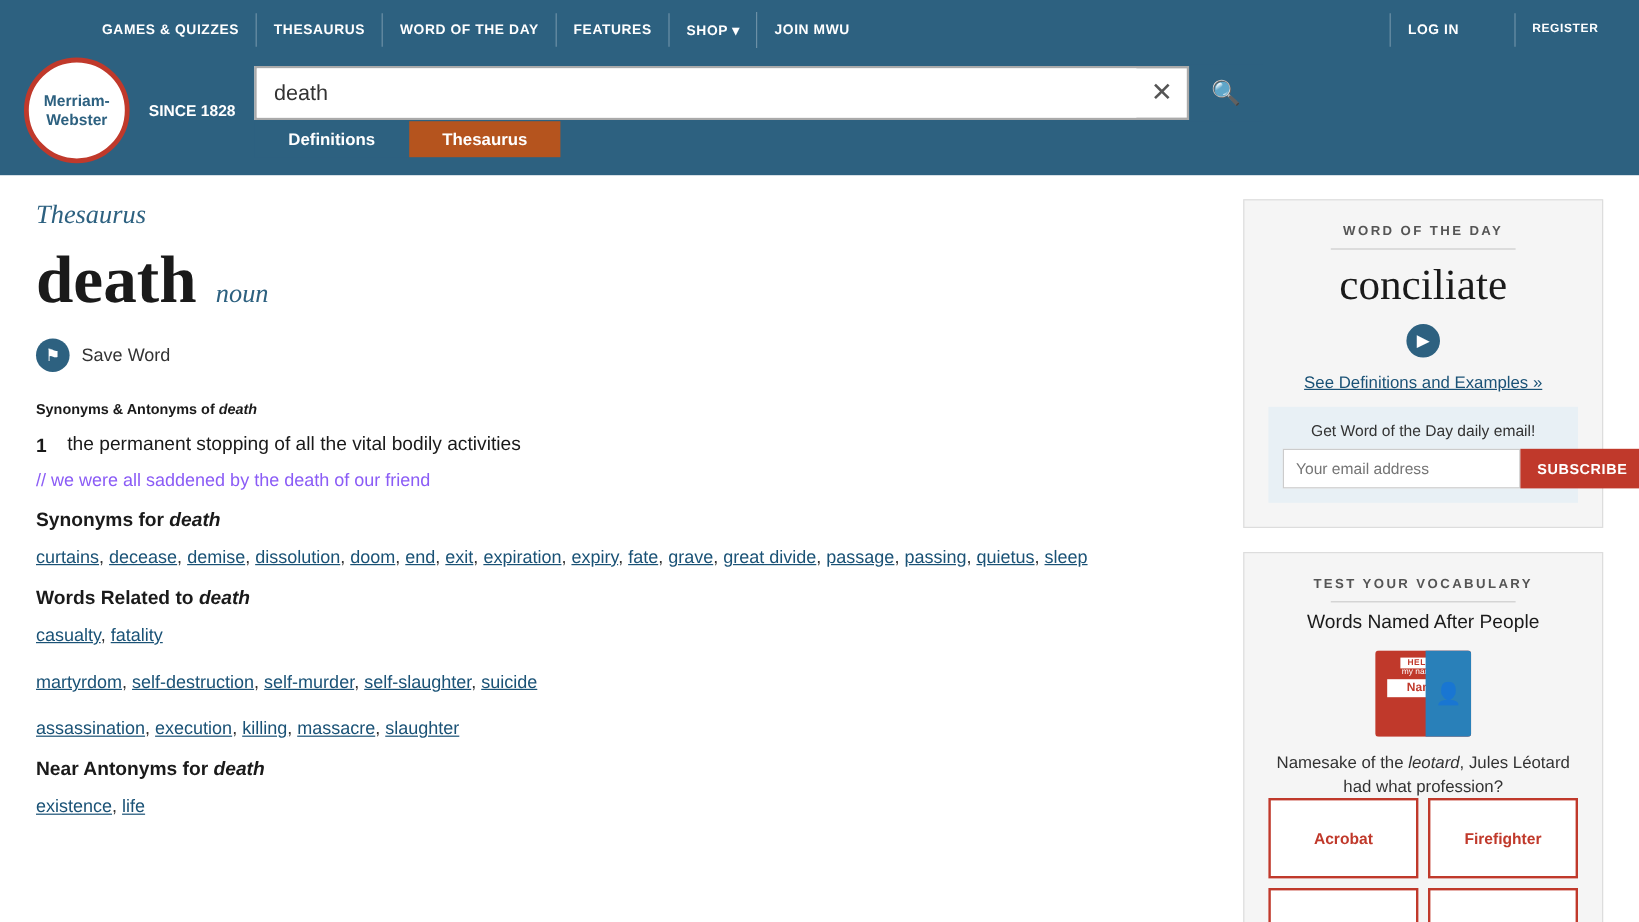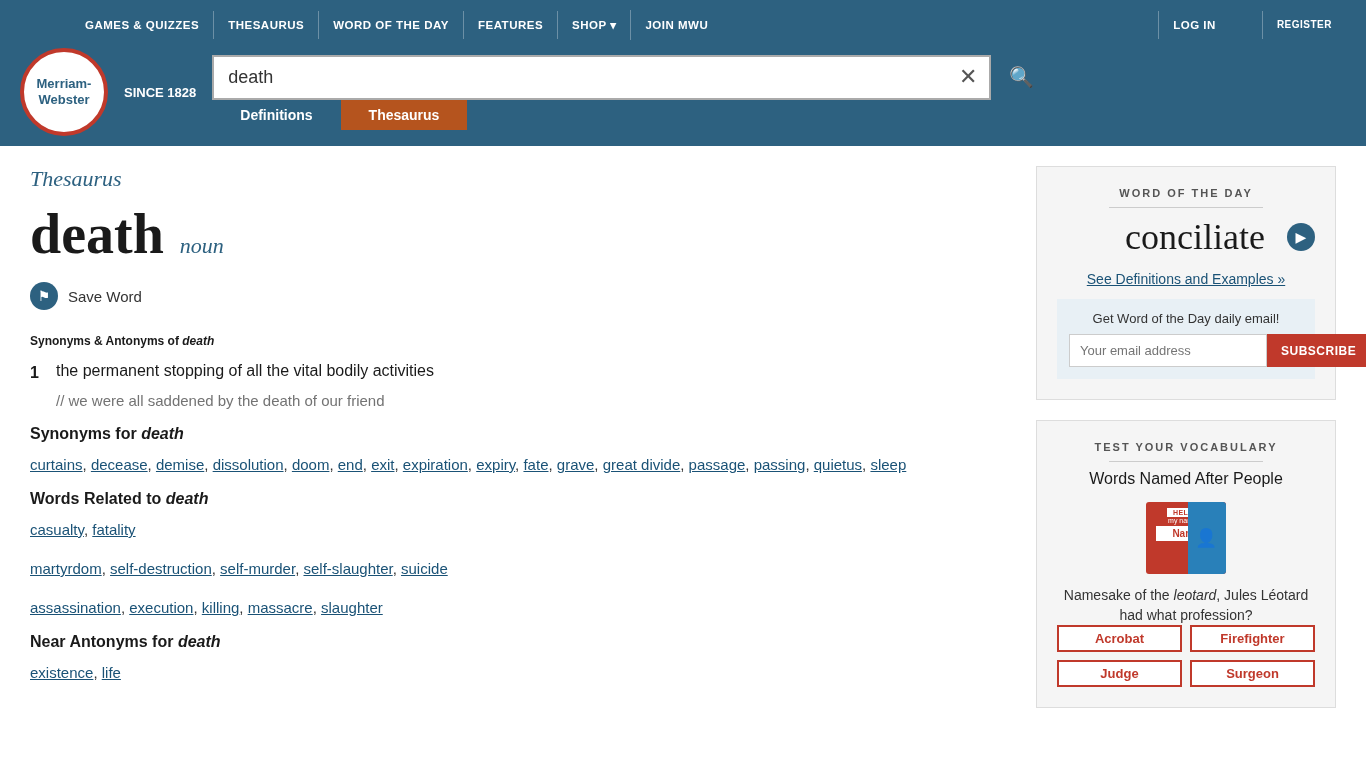--- a/index.html
+++ b/index.html
@@ -28,48 +28,48 @@
 
     
     .save-word { display: flex; align-items: center; gap: 10px; margin-bottom: 24px; color: #333; font-size: 15px; cursor: pointer; }
     .bookmark-icon { width: 28px; height: 28px; background: #2d6180; border-radius: 50%; display: flex; align-items: center; justify-content: center; color: #fff; font-size: 14px; }
 
     
     .synonyms-heading { font-size: 12px; font-weight: bold; color: #1a1a1a; margin-bottom: 14px; }
     .synonyms-heading em { font-style: italic; }
     .entry-num { font-size: 16px; font-weight: bold; color: #1a1a1a; display: inline-block; width: 20px; margin-right: 6px; vertical-align: top; margin-top: 2px; }
     .definition { font-size: 16px; color: #1a1a1a; margin-bottom: 10px; display: inline; }
-    .example-sentence { color: #737373; font-size: 15px; margin-bottom: 16px; margin-left: 26px; }
+    .example-sentence { color: #8b5cf6; font-size: 15px; margin-bottom: 16px; }
     .section-label { font-size: 16px; font-weight: bold; color: #1a1a1a; margin-bottom: 8px; margin-top: 12px; }
     .section-label em { font-style: italic; }
     .word-links { margin-bottom: 12px; margin-left: 0; font-size: 15px; line-height: 1.8; }
     .word-links a { color: #1a5276; }
 
     
     .wotd-box { background: #f5f5f5; border: 1px solid #ddd; padding: 20px; margin-bottom: 20px; text-align: center; }
     .wotd-label { font-size: 11px; font-weight: bold; letter-spacing: 2px; color: #555; text-transform: uppercase; margin-bottom: 8px; }
     .wotd-divider { border: none; border-top: 1px solid #ccc; margin: 8px auto; width: 60%; }
-    .wotd-word { font-size: 36px; font-family: Georgia, serif; color: #1a1a1a; display: flex; align-items: center; justify-content: flex-end; gap: 22px; margin-bottom: 12px; }
+    .wotd-word { font-size: 36px; font-family: Georgia, serif; color: #1a1a1a; display: flex; align-items: center; justify-content: flex-start; gap: 12px; margin-bottom: 12px; flex-direction: column; }
     .audio-icon { width: 28px; height: 28px; background: #2d6180; border-radius: 50%; display: flex; align-items: center; justify-content: center; color: #fff; font-size: 14px; cursor: pointer; }
     .wotd-link { color: #1a5276; text-decoration: underline; font-size: 14px; }
     .wotd-email { background: #e8f0f5; padding: 12px; margin-top: 12px; }
     .wotd-email-label { font-size: 13px; color: #333; margin-bottom: 8px; }
     .wotd-email-form { display: flex; gap: 0; }
     .wotd-email-input { flex: 1; border: 1px solid #ccc; padding: 8px 10px; font-size: 13px; outline: none; }
     .wotd-subscribe-btn { background: #c0392b; color: #fff; border: none; padding: 8px 14px; font-size: 12px; font-weight: bold; cursor: pointer; letter-spacing: 0.5px; }
 
     .vocab-box { background: #f5f5f5; border: 1px solid #ddd; padding: 20px; text-align: center; }
     .vocab-label { font-size: 11px; font-weight: bold; letter-spacing: 2px; color: #555; text-transform: uppercase; margin-bottom: 8px; }
     .vocab-divider { border: none; border-top: 1px solid #ccc; margin: 8px auto; width: 60%; }
     .vocab-heading { font-size: 16px; color: #1a1a1a; margin-bottom: 14px; }
     .vocab-img-wrap { display: flex; justify-content: center; margin-bottom: 12px; }
     .vocab-question { font-size: 14px; color: #333; line-height: 1.4; }
     .vocab-question em { font-style: italic; }
     .vocab-answers { display: grid; grid-template-columns: 1fr 1fr; gap: 8px; }
-    .vocab-btn { border: 2px solid #c0392b; background: #fff; color: #c0392b; padding: 4px 10px; font-size: 13px; font-weight: bold; cursor: pointer; }
+    .vocab-btn { border: 2px solid #c0392b; background: #fff; color: #c0392b; padding: 24px 10px; font-size: 13px; font-weight: bold; cursor: pointer; }
 
     .def-row { margin-bottom: 10px; }
   </style>
 </head>
 <body>
 
 <div class="header-full">
 
   <div class="nav-bar">
     <div class="nav-left">

